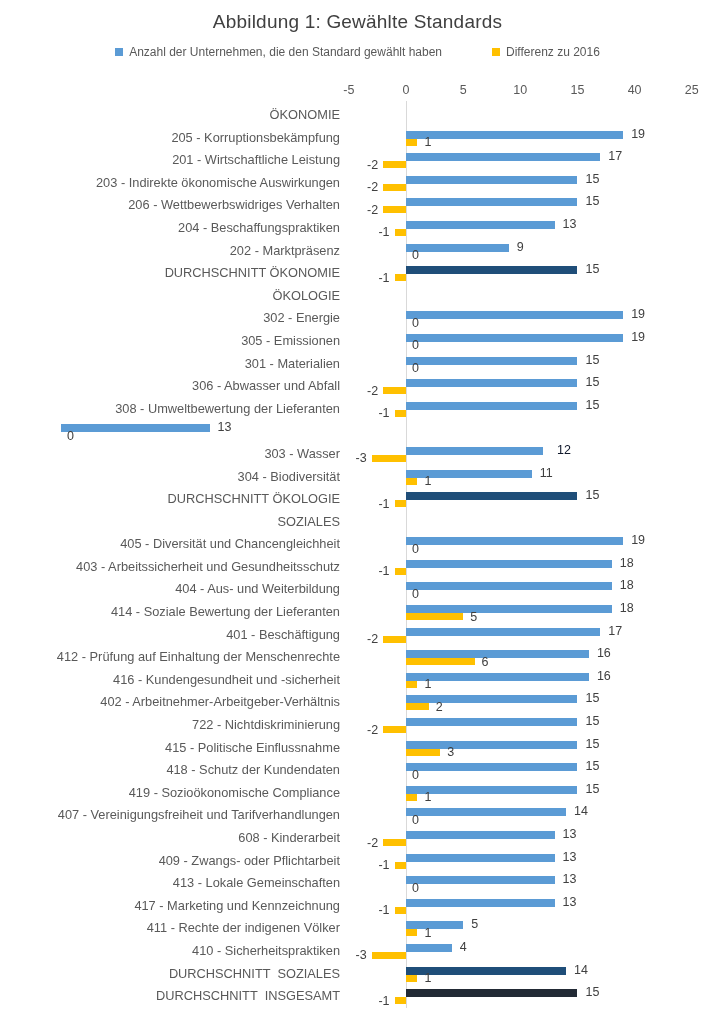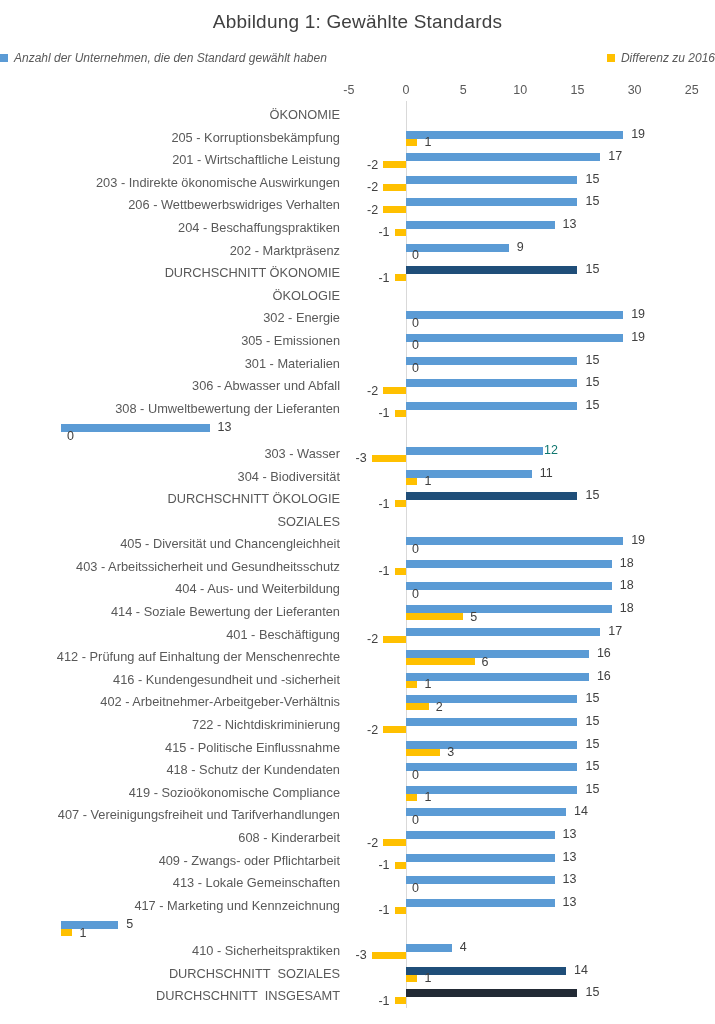--- a/index.html
+++ b/index.html
@@ -1,21 +1,21 @@
 <!DOCTYPE html>
 <html><head>
 <meta charset="utf-8">
 <style>
   html,body { margin:0; padding:0; background:#ffffff; }
   body { width:715px; height:1024px; font-family:"Liberation Sans", sans-serif; }
   .chart { position:relative; width:715px; height:1024px; overflow:hidden; background:#fff; }
   .title { position:absolute; top:11px; left:0; width:100%; text-align:center;
            font-size:19px; color:#404040; letter-spacing:.2px; }
-  .legend { position:absolute; top:51px; left:0; width:100%;
-            display:flex; justify-content:space-between; gap:50px;font-style:italic; }
+  .legend { position:absolute; top:45px; left:0; width:100%;
+            display:flex; justify-content:center; gap:50px; }
   .legend-item { display:flex; align-items:center; gap:6px; font-size:12px; color:#595959; }
   .swatch { width:8px; height:8px; display:inline-block; flex:none; }
   .ticks { position:absolute; top:83px; left:345px; width:370px; height:16px;
            font-size:12.5px; color:#595959; }
   .tick { position:absolute; top:0; transform:translateX(-50%); }
   .axis-line { position:absolute; left:406px; top:101px; width:1px; height:907px; background:#d9d9d9; }
   .rows { position:absolute; top:104px; left:0; width:715px; }
   .row { display:grid; grid-template-columns:345px 1fr; height:22.6px; }
   .rlabel { font-size:12.8px; color:#595959; text-align:right; padding-right:5px;
             line-height:22.6px; white-space:pre; }
@@ -43,21 +43,21 @@
       <span>Differenz zu 2016</span>
     </div>
   </div>
 
   <div class="ticks">
       <span class="tick" style="left: 3.85px;">-5</span>
       <span class="tick" style="left: 61px;">0</span>
       <span class="tick" style="left: 118.15px;">5</span>
       <span class="tick" style="left: 175.3px;">10</span>
       <span class="tick" style="left: 232.45px;">15</span>
-      <span class="tick" style="left: 289.6px;">30</span>
+      <span class="tick" style="left: 289.6px;">40</span>
       <span class="tick" style="left: 346.75px;">25</span>
     </div>
   <div class="axis-line" style="background: rgb(217, 217, 217);"></div>
   <div class="rows">
       <div class="row">
         <div class="rlabel">ÖKONOMIE</div>
         <div class="plot"></div>
       </div>
       <div class="row">
         <div class="rlabel">205 - Korruptionsbekämpfung</div>
@@ -171,21 +171,21 @@
         <div class="plot">
           <div class="bar count-bar" style="left: 61px; width: 148.59px; background: rgb(91, 155, 213);"></div>
           <div class="val count-val" style="left: 217.59px; color: rgb(64, 64, 64);">13</div>
           <div class="val diff-val" style="color: rgb(64, 64, 64); left: 67px;">0</div>
         </div>
       </div>
       <div class="row">
         <div class="rlabel">303 - Wasser</div>
         <div class="plot">
           <div class="bar count-bar" style="left: 61px; width: 137.16px; background: rgb(91, 155, 213);"></div>
-          <div class="val count-val" style="left: 199px; color: #0f766e;">12</div>
+          <div class="val count-val" style="left: 212px; color: #0f172a;">12</div>
           <div class="bar diff-bar" style="width: 34.29px; background: rgb(255, 192, 0); left: 26.71px;"></div>
           <div class="val diff-val" style="color: rgb(64, 64, 64); left: 21.71px; transform: translateX(-100%);">-3</div>
         </div>
       </div>
       <div class="row">
         <div class="rlabel">304 - Biodiversität</div>
         <div class="plot">
           <div class="bar count-bar" style="left: 61px; width: 125.73px; background: rgb(91, 155, 213);"></div>
           <div class="val count-val" style="left: 194.73px; color: rgb(64, 64, 64);">11</div>
           <div class="bar diff-bar" style="width: 11.43px; background: rgb(255, 192, 0); left: 61px;"></div>
@@ -347,20 +347,21 @@
       <div class="row">
         <div class="rlabel">417 - Marketing und Kennzeichnung</div>
         <div class="plot">
           <div class="bar count-bar" style="left: 61px; width: 148.59px; background: rgb(91, 155, 213);"></div>
           <div class="val count-val" style="left: 217.59px; color: rgb(64, 64, 64);">13</div>
           <div class="bar diff-bar" style="width: 11.43px; background: rgb(255, 192, 0); left: 49.57px;"></div>
           <div class="val diff-val" style="color: rgb(64, 64, 64); left: 44.57px; transform: translateX(-100%);">-1</div>
         </div>
       </div>
       <div class="row">
+        <div class="rlabel">411 - Rechte der indigenen Völker</div>
         <div class="plot">
           <div class="bar count-bar" style="left: 61px; width: 57.15px; background: rgb(91, 155, 213);"></div>
           <div class="val count-val" style="left: 126.15px; color: rgb(64, 64, 64);">5</div>
           <div class="bar diff-bar" style="width: 11.43px; background: rgb(255, 192, 0); left: 61px;"></div>
           <div class="val diff-val" style="color: rgb(64, 64, 64); left: 79.43px;">1</div>
         </div>
       </div>
       <div class="row">
         <div class="rlabel">410 - Sicherheitspraktiken</div>
         <div class="plot">

